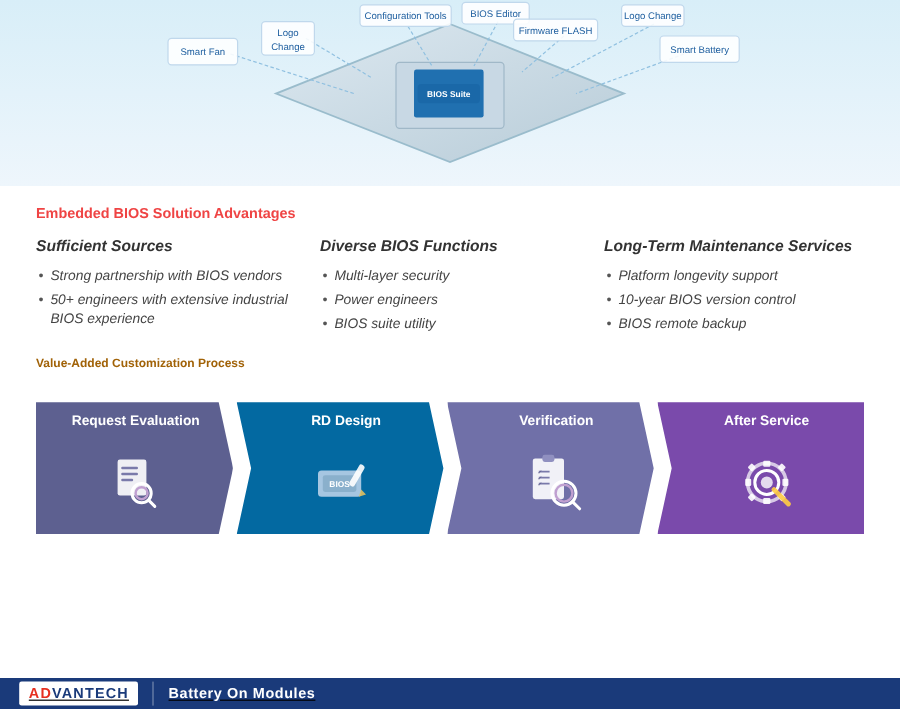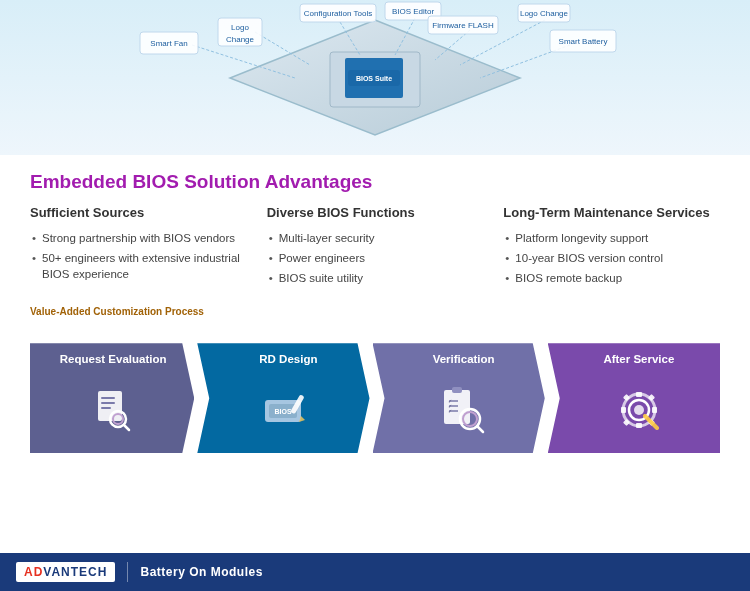--- a/index.html
+++ b/index.html
@@ -28,34 +28,35 @@
       width: 100%; height: 100%;
     }
 
     
     .main-content {
       padding: 16px 30px 12px 30px;
       background: #fff;
     }
 
     .section-title {
-      color: #a21caf;
-      font-size: 19px;
+      color: #ef4444;
+      font-size: 12px;
       font-weight: bold;
       margin-bottom: 12px;
     }
 
     .advantages-grid {
       display: flex;
       gap: 20px;
       margin-bottom: 18px;
     }
 
     .advantage-col {
       flex: 1;
+      font-style: italic;
     }
 
     .advantage-col-title {
       font-size: 13px;
       font-weight: bold;
       color: #333;
       margin-bottom: 8px;
       border-bottom: none;
     }
 
@@ -86,25 +87,26 @@
       font-weight: bold;
       margin-bottom: 26px;
     }
 
     
     .footer-bar {
       position: absolute;
       bottom: 0;
       left: 0;
       width: 100%;
-      height: 38px;
+      height: 26px;
       background: #1a3a7a;
       display: flex;
       align-items: center;
       padding: 0 16px;
+      text-decoration: underline;
     }
 
     .footer-logo {
       background: #fff;
       color: #1a3a7a;
       font-size: 12px;
       font-weight: 900;
       padding: 3px 8px;
       border-radius: 2px;
       letter-spacing: 1px;

